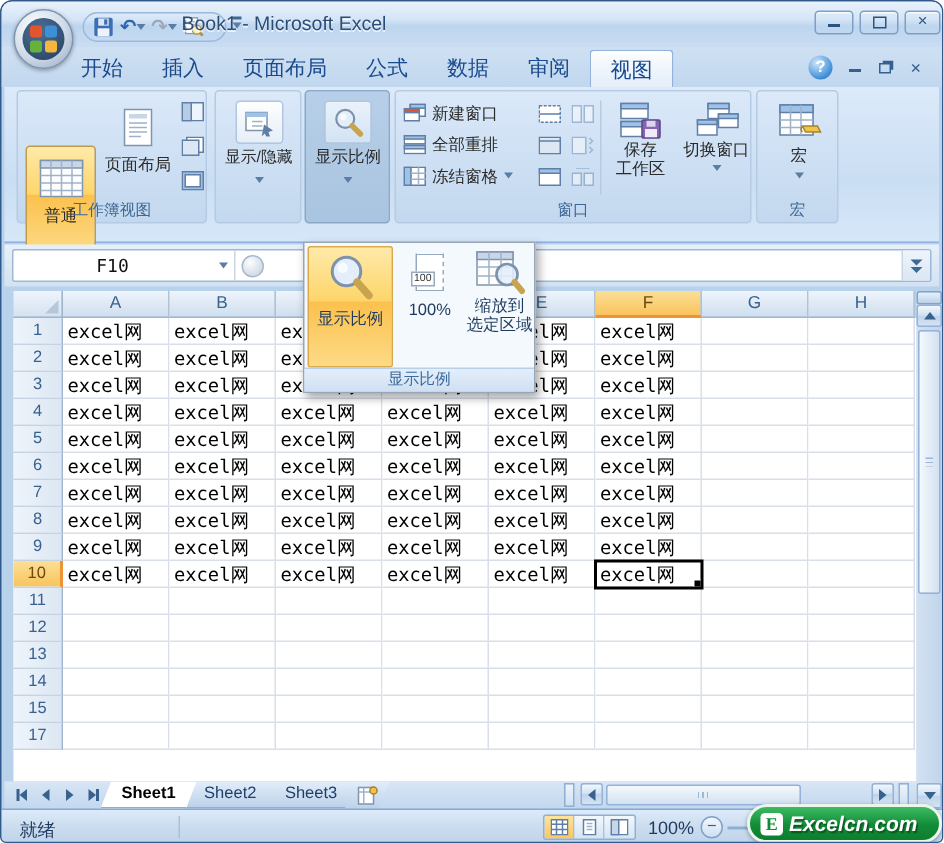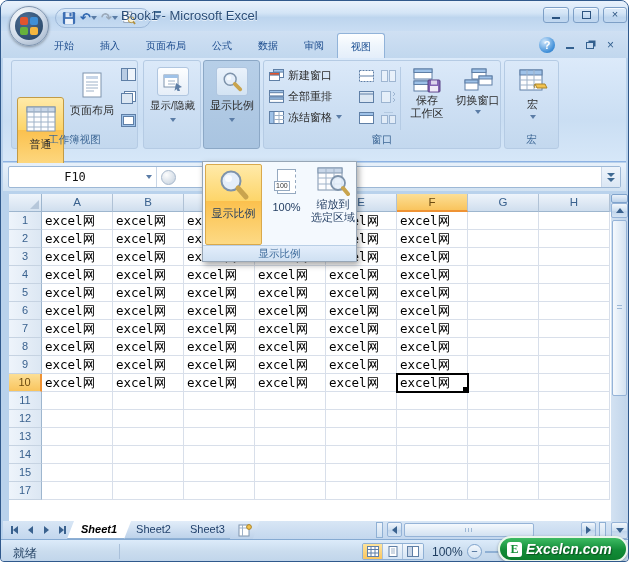--- a/index.html
+++ b/index.html
@@ -34,21 +34,21 @@
 .wctl{position:absolute;top:6px;width:26px;height:16px;border:1px solid #7d9fc6;border-radius:3px;
  background:linear-gradient(#dcebf9,#b4cdе9 50%,#a3c0e0 51%,#c2d8ef);
  color:#2b5380;font-size:11px;line-height:13px;text-align:center;cursor:pointer;box-shadow:inset 0 1px 0 rgba(255,255,255,.8);}
 #btn-min{left:542px;} #btn-max{left:572px;} #btn-close{left:602px;width:24px;}
 .minbar{display:inline-block;width:8px;height:2px;background:#2b5380;vertical-align:middle;margin-top:6px;}
 .maxbox{display:inline-block;width:9px;height:8px;border:1.5px solid #2b5380;margin-top:3px;}
 
 
 #tabrow{position:absolute;left:0;top:30px;right:0;height:27px;background:linear-gradient(#cfe0f3,#c1d7ee);}
 #ribbon-tabs{position:absolute;left:40px;top:2px;height:25px;display:flex;}
-.rtab{padding:0 13px;line-height:25px;font-size:10px;color:#1a4a8c;cursor:pointer;}
+.rtab{padding:0 13px;line-height:25px;font-size:14px;color:#1a4a8c;cursor:pointer;}
 .rtab.active{background:linear-gradient(#fdfeff,#eef5fc 50%,#e4eefa);border:1px solid #91b3d9;border-bottom:none;
  border-radius:3px 3px 0 0;color:#154a8f;}
 #help-btn{position:absolute;left:538px;top:6px;width:16px;height:16px;border-radius:50%;
  background:radial-gradient(circle at 35% 30%,#cfe6fb,#3e8ed8 70%,#1c66ab);color:#fff;font-size:11px;font-weight:bold;
  text-align:center;line-height:16px;cursor:pointer;}
 .sctl{position:absolute;top:8px;width:17px;height:14px;color:#33608f;font-size:10px;text-align:center;line-height:12px;cursor:pointer;}
 #wb-min{left:560px;} #wb-restore{left:580px;} #wb-close{left:601px;font-size:12px;}
 .resbox{display:inline-block;width:8px;height:7px;border:1.5px solid #33608f;box-shadow:2px -2px 0 -0.5px #33608f;margin-top:3px;}
 
 
@@ -128,21 +128,21 @@
 
 
 #sheetrow{position:absolute;left:2px;top:520px;width:608px;height:18px;background:linear-gradient(#d8e6f5,#c3d7ee);}
 #sheetnav{position:absolute;left:4px;top:2px;display:flex;gap:2px;}
 .navbtn{width:14px;height:14px;display:flex;align-items:center;justify-content:center;cursor:pointer;}
 .navbar{width:2px;height:8px;background:#39618e;}
 #sheettabs{position:absolute;left:64px;top:0;height:18px;display:flex;}
 .stab{height:18px;padding:0 14px;font-size:11px;line-height:17px;color:#20406b;cursor:pointer;margin-left:-9px;
  clip-path:polygon(7px 0,100% 0,calc(100% - 7px) 100%,0 100%);
  background:linear-gradient(#e2edf9,#bdd2ea);border-bottom:1px solid #8fb0d4;}
-.stab:first-child{margin-left:0;font-style:italic;}
+.stab:first-child{margin-left:0;}
 .stab.active{background:#fff;font-weight:bold;color:#000;z-index:2;position:relative;}
 #insert-sheet{height:18px;width:30px;margin-left:-9px;clip-path:polygon(7px 0,100% 0,calc(100% - 7px) 100%,0 100%);
  background:linear-gradient(#e2edf9,#bdd2ea);display:flex;align-items:center;justify-content:center;cursor:pointer;}
 #tabsplit{position:absolute;left:373px;top:1px;width:7px;height:16px;background:linear-gradient(#eef4fb,#cfe0f1);
  border:1px solid #8fb0d4;cursor:col-resize;}
 #hs-left{position:absolute;left:384px;top:1px;width:15px;}
 #hthumb{position:absolute;left:401px;top:2px;width:130px;height:14px;border:1px solid #95b3d7;border-radius:2px;
  background:linear-gradient(#f5f9fd,#d2e1f1);cursor:grab;}
 #hthumb::after{content:"";position:absolute;top:4px;bottom:4px;left:60px;width:8px;
  background:repeating-linear-gradient(90deg,#9db8d6 0 1px,transparent 1px 3px);}

